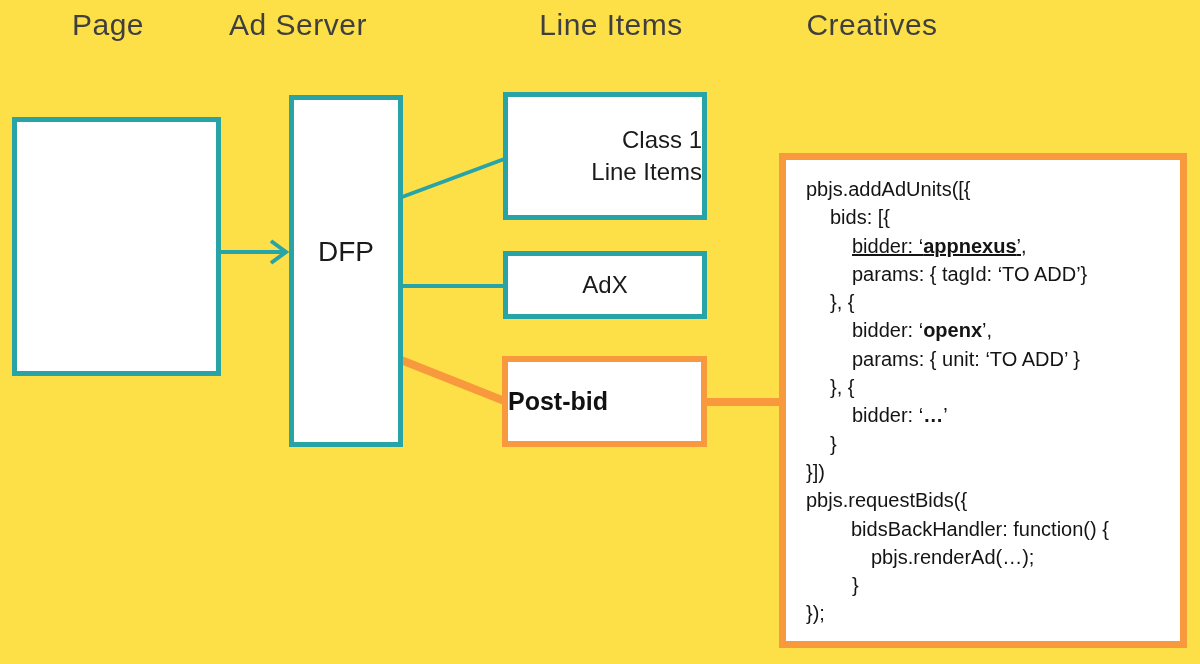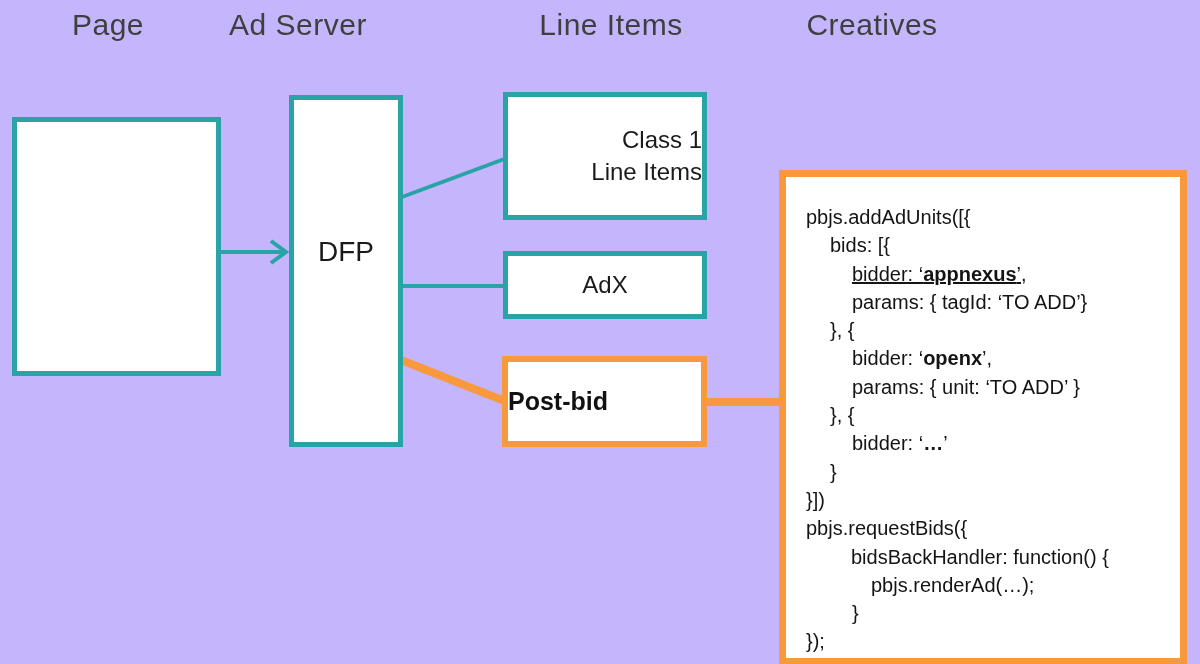--- a/index.html
+++ b/index.html
@@ -7,21 +7,21 @@
     --orange:#f8993d;
     --header-text:#3f3f3f;
     --code-text:#141414;
   }
   *{margin:0;padding:0;box-sizing:border-box;}
   html,body{background:#ffffff;}
   body{font-family:"Liberation Sans", sans-serif;}
   #canvas{
     position:relative;
     width:1200px;height:664px;
-    background:#c4b5fd;
+    background:#fde047;
     overflow:hidden;
   }
   .col-header{
     position:absolute;top:8px;width:300px;
     text-align:center;
     font-size:30px;color:var(--header-text);
     letter-spacing:0.5px;
   }
   #hdr-page{left:-42px;}
   #hdr-adserver{left:148px;}
@@ -57,22 +57,21 @@
     font-size:24px;color:#1a1a1a;
   }
   #postbid-box{
     left:502px;top:356px;width:205px;height:91px;
     display:flex;align-items:center;
     font-size:25px;font-weight:bold;color:#111111;
   }
   #code-box{
     left:779px;top:153px;width:408px;height:495px;
     border:7px solid var(--orange);
-    padding:26px 10px 0 20px;
-    margin-top:17px;
+    padding:15px 10px 0 20px;
   }
   .code-line{
     font-size:20px;
     line-height:28.3px;
     color:var(--code-text);
     white-space:pre;
   }
   .code-line b{font-weight:bold;}
 </style>
 </head>

